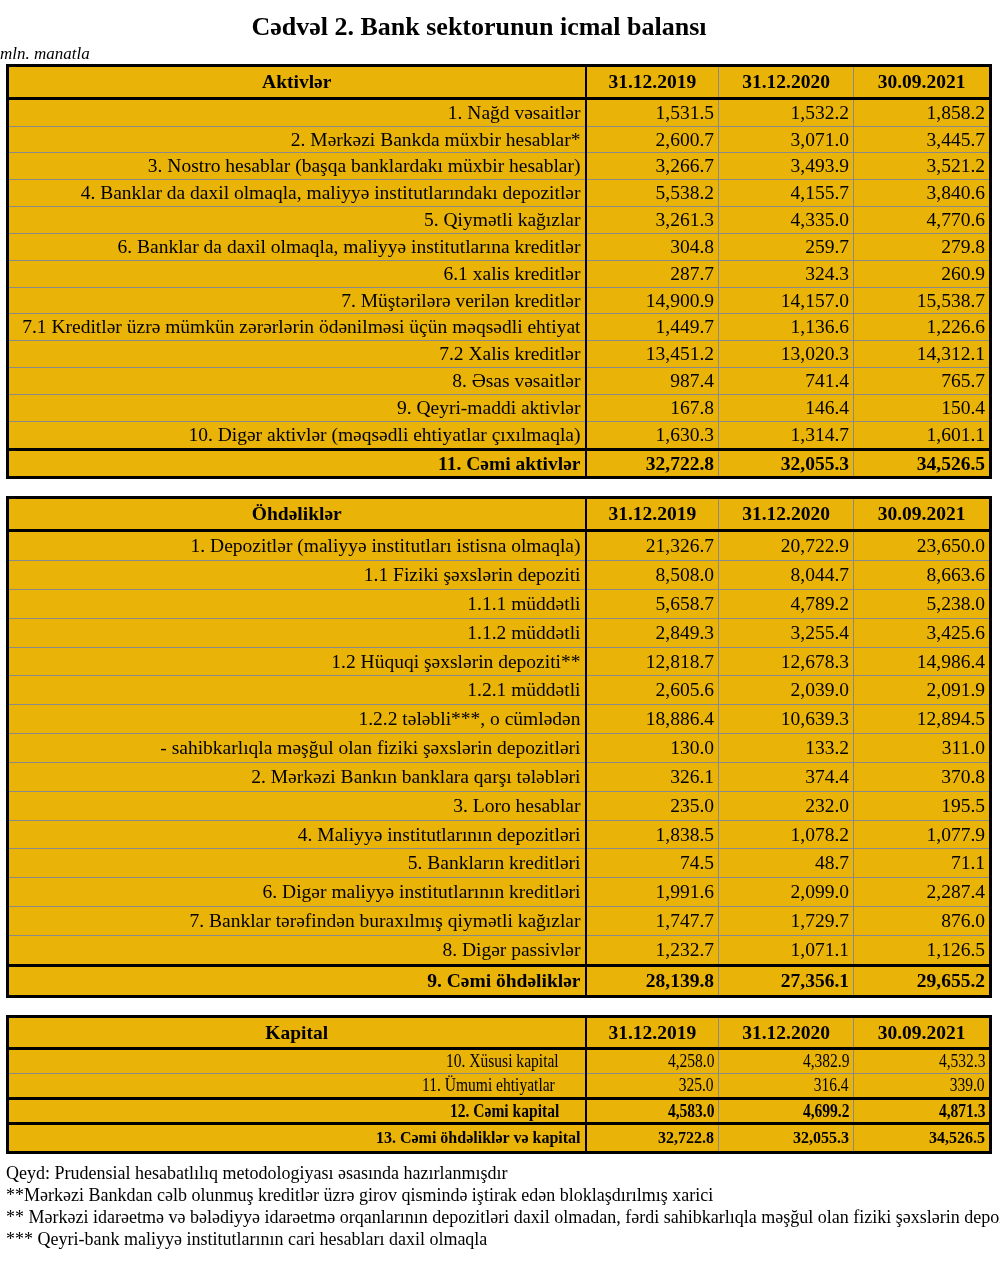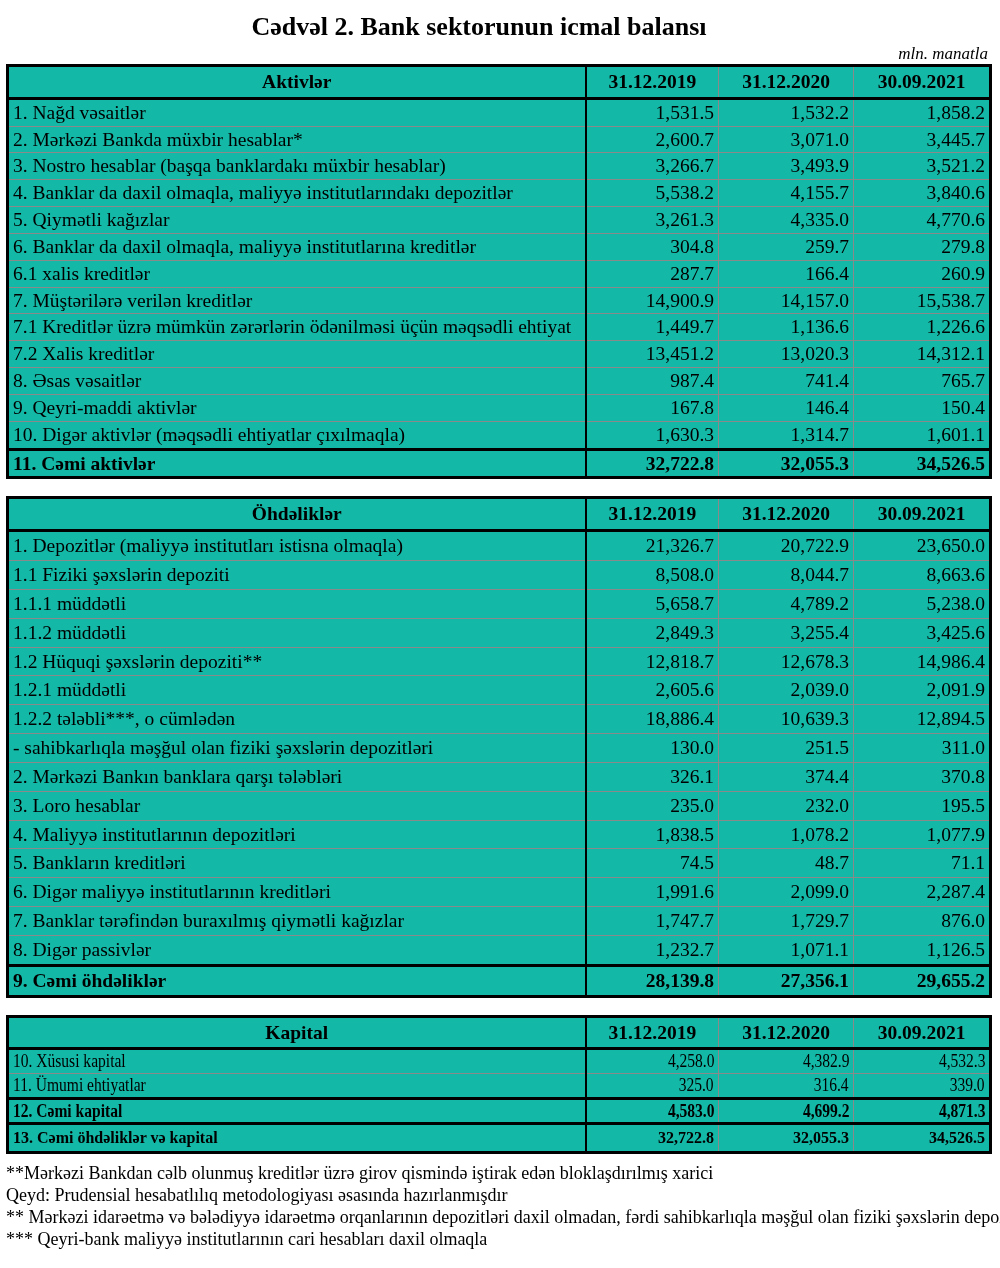--- a/index.html
+++ b/index.html
@@ -6,40 +6,40 @@
   .page {
     position:relative; width:1000px; height:1268px; overflow:hidden;
     background:#ffffff; color:#000;
     font-family:"Liberation Serif","DejaVu Serif",serif;
   }
   .title {
     margin-top:12px; width:1000px; box-sizing:border-box; padding-right:80px;
     text-align:center; font-size:26px; font-weight:bold; line-height:30px;margin-left:19px;
   }
   .unit {
-    width:988px; text-align:right; font-style:italic; font-size:17px;
+    width:988px; font-style:italic; font-size:17px;
     line-height:20px; margin-top:2px;
   }
   table.t {
     border-collapse:collapse; table-layout:fixed; width:986px;
-    margin-left:6px; border:3px solid #000; background:#14b8a6;
+    margin-left:6px; border:3px solid #000; background:#eab308;
   }
   .gap { margin-top:17px; }
   col.cl { width:578px; } col.c1 { width:133px; }
   col.c2 { width:135px; } col.c3 { width:137px; }
   table.t th, table.t td {
     border:1px solid #8a8a8a; font-size:19.5px; line-height:1.12;
     padding:2px 4px; overflow:hidden; white-space:nowrap;
   }
   table.t tr.hdr th {
     font-weight:bold; text-align:center; border-bottom:3px solid #000;
     padding:4px 4px;
   }
   table.t th.lblh, table.t td.lbl { border-right:2px solid #000; }
-  td.lbl { text-align:left; padding-left:7px; }
+  td.lbl { text-align:right; padding-left:7px; }
   td.num { text-align:right; padding-right:4px; }
   td.sp  { padding-left:12px; }
   td.ind1 { padding-left:30px; }
   td.ind2 { padding-left:60px; }
   td.wrap { white-space:normal; }
   tr.total td { border-top:3px solid #000; font-weight:bold; }
   table.liab td { padding-top:3px; padding-bottom:3px; }
   table.kap tr.krow td { font-size:18.5px; padding-top:1px; padding-bottom:1px; }
   tr.grand td { border-top:3px solid #000; font-weight:bold; font-size:16px;
                 padding-top:4px; padding-bottom:4px; }
@@ -102,21 +102,21 @@
     </tr>
     <tr>
       <td class="lbl">6. Banklar da daxil olmaqla, maliyyə institutlarına kreditlər</td>
       <td class="num">304.8</td>
       <td class="num">259.7</td>
       <td class="num">279.8</td>
     </tr>
     <tr>
       <td class="lbl">6.1 xalis kreditlər</td>
       <td class="num">287.7</td>
-      <td class="num">166.4</td>
+      <td class="num">324.3</td>
       <td class="num">260.9</td>
     </tr>
     <tr>
       <td class="lbl">7. Müştərilərə verilən kreditlər</td>
       <td class="num">14,900.9</td>
       <td class="num">14,157.0</td>
       <td class="num">15,538.7</td>
     </tr>
     <tr>
       <td class="lbl wrap">7.1 Kreditlər üzrə mümkün zərərlərin ödənilməsi üçün məqsədli ehtiyat</td>
@@ -209,21 +209,21 @@
     </tr>
     <tr>
       <td class="lbl ind2">1.2.2 tələbli***, o cümlədən</td>
       <td class="num">18,886.4</td>
       <td class="num">10,639.3</td>
       <td class="num">12,894.5</td>
     </tr>
     <tr>
       <td class="lbl ind1">- sahibkarlıqla məşğul olan fiziki şəxslərin depozitləri</td>
       <td class="num">130.0</td>
-      <td class="num">251.5</td>
+      <td class="num">133.2</td>
       <td class="num">311.0</td>
     </tr>
     <tr>
       <td class="lbl">2. Mərkəzi Bankın banklara qarşı tələbləri</td>
       <td class="num">326.1</td>
       <td class="num">374.4</td>
       <td class="num">370.8</td>
     </tr>
     <tr>
       <td class="lbl">3. Loro hesablar</td>
@@ -305,19 +305,19 @@
     <tr class="grand">
       <td class="lbl">13. Cəmi öhdəliklər və kapital</td>
       <td class="num">32,722.8</td>
       <td class="num">32,055.3</td>
       <td class="num">34,526.5</td>
     </tr>
     </tbody>
   </table>
 
   <div class="notes">
+    <div class="note">Qeyd: Prudensial hesabatlılıq metodologiyası əsasında hazırlanmışdır</div>
     <div class="note">**Mərkəzi Bankdan cəlb olunmuş kreditlər üzrə girov qismində iştirak edən bloklaşdırılmış xarici</div>
-    <div class="note">Qeyd: Prudensial hesabatlılıq metodologiyası əsasında hazırlanmışdır</div>
     <div class="note">** Mərkəzi idarəetmə və bələdiyyə idarəetmə orqanlarının depozitləri daxil olmadan, fərdi sahibkarlıqla məşğul olan fiziki şəxslərin depozitləri d</div>
     <div class="note">*** Qeyri-bank maliyyə institutlarının cari hesabları daxil olmaqla</div>
   </div>
 
 </div>
 
 </body></html>

